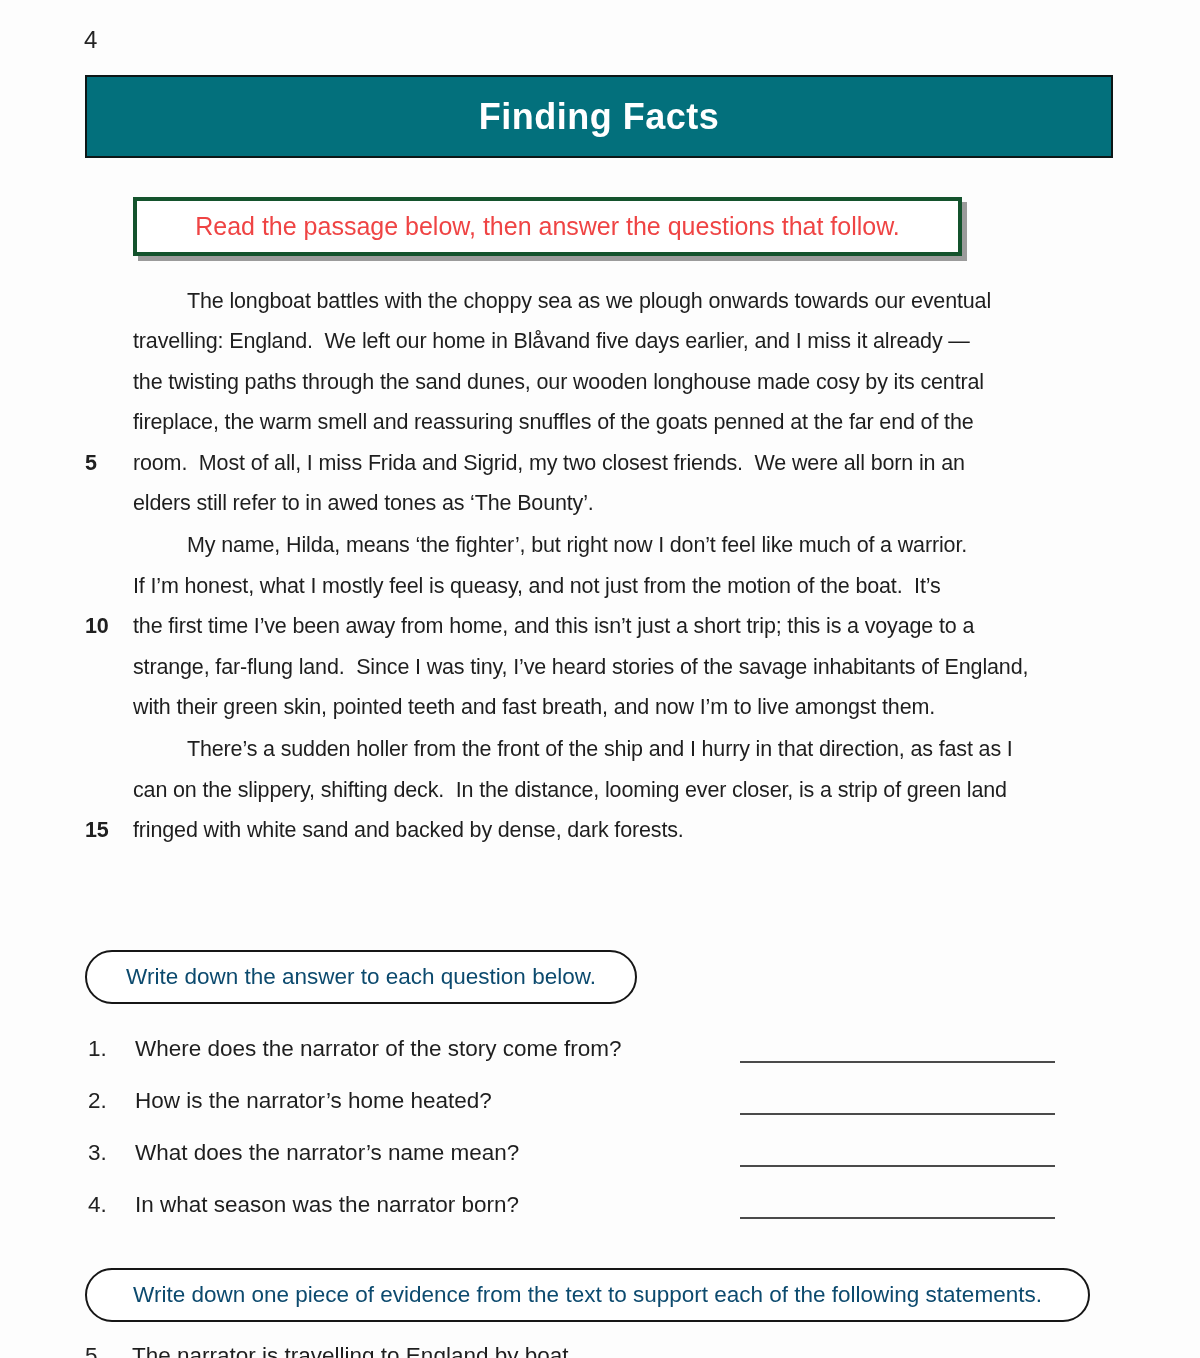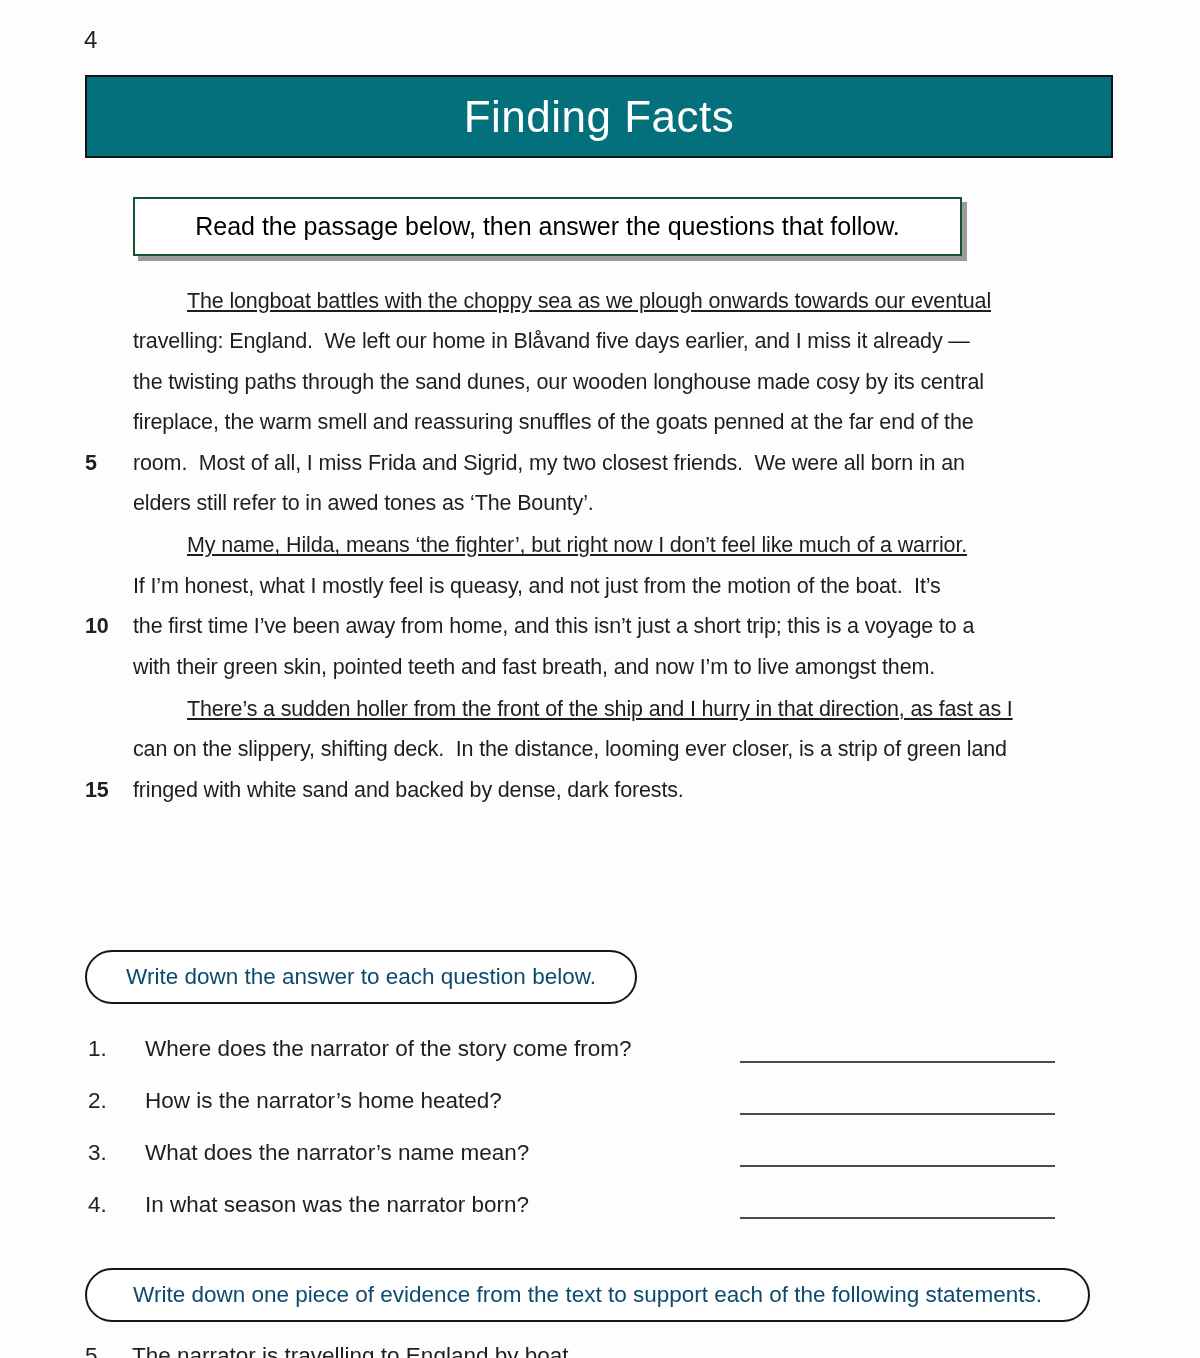--- a/index.html
+++ b/index.html
@@ -16,65 +16,65 @@
     font-size:24px; color:#242424;
   }
   .banner {
     position:absolute; left:85px; top:75px;
     width:1028px; height:83px;
     background:#03707c;
     border:2px solid #0d1717;
     display:flex; align-items:center; justify-content:center;
   }
   .banner-title {
-    color:#ffffff; font-size:44px; font-weight:normal; letter-spacing:0.5px;
+    color:#ffffff; font-size:36px; font-weight:bold; letter-spacing:0.5px;
   }
   .instruction-box {
     position:absolute; left:133px; top:197px;
     width:829px; height:59px;
     background:#ffffff;
-    border:2px solid #14532d;
+    border:4px solid #14532d;
     box-shadow:5px 5px 0 #9b9b9b;
     display:flex; align-items:center; justify-content:center;
-    font-size:25px; color:#000000;
+    font-size:25px; color:#ef4444;
   }
   .passage {
     position:absolute; left:85px; top:281px; width:1040px;
   }
   .pline {
     display:flex;
     line-height:40.4px;
     font-size:21.5px;
     letter-spacing:-0.15px;
     white-space:pre;
   }
   .pline.para-gap { margin-top:2px; }
   .lnum {
     width:48px; flex-shrink:0;
     font-weight:bold; color:#202020;
     white-space:normal;
   }
   .ltext { color:#1e1e1e; }
-  .ltext.indent { padding-left:54px;text-decoration:underline; }
+  .ltext.indent { padding-left:54px; }
   .round-box {
     position:absolute;
     background:#ffffff;
     border:2.5px solid #161616;
     border-radius:28px;
     display:flex; align-items:center; justify-content:center;
     font-size:22.5px; color:#0c4a6e;
   }
   .qbox { left:85px; top:950px; width:552px; height:54px; }
   .ebox { left:85px; top:1268px; width:1005px; height:54px; }
   .questions {
     position:absolute; left:85px; top:1028px; width:1010px;
   }
   .qrow { position:relative; height:52px; font-size:22.5px; }
   .qnum { position:absolute; left:3px; top:8px; color:#222; }
-  .qtext { position:absolute; left:60px; top:8px; color:#1e1e1e; }
+  .qtext { position:absolute; left:50px; top:8px; color:#1e1e1e; }
   .answer-line {
     position:absolute; left:655px; top:33px;
     width:315px; height:0;
     border-bottom:2px solid #4a4a4a;
   }
   .partial-row {
     position:absolute; left:85px; top:1343px;
     width:1010px;
     display:flex;
     font-size:22.5px;
@@ -98,20 +98,21 @@
 <div class="passage" id="passage-lines">
     <div class="pline"><span class="lnum"></span><span class="ltext indent">The longboat battles with the choppy sea as we plough onwards towards our eventual</span></div>
     <div class="pline"><span class="lnum"></span><span class="ltext">travelling: England.  We left our home in Blåvand five days earlier, and I miss it already —</span></div>
     <div class="pline"><span class="lnum"></span><span class="ltext">the twisting paths through the sand dunes, our wooden longhouse made cosy by its central</span></div>
     <div class="pline"><span class="lnum"></span><span class="ltext">fireplace, the warm smell and reassuring snuffles of the goats penned at the far end of the</span></div>
     <div class="pline"><span class="lnum">5</span><span class="ltext">room.  Most of all, I miss Frida and Sigrid, my two closest friends.  We were all born in an</span></div>
     <div class="pline"><span class="lnum"></span><span class="ltext">elders still refer to in awed tones as ‘The Bounty’.</span></div>
     <div class="pline para-gap"><span class="lnum"></span><span class="ltext indent">My name, Hilda, means ‘the fighter’, but right now I don’t feel like much of a warrior.</span></div>
     <div class="pline"><span class="lnum"></span><span class="ltext">If I’m honest, what I mostly feel is queasy, and not just from the motion of the boat.  It’s</span></div>
     <div class="pline"><span class="lnum">10</span><span class="ltext">the first time I’ve been away from home, and this isn’t just a short trip; this is a voyage to a</span></div>
+    <div class="pline"><span class="lnum"></span><span class="ltext">strange, far-flung land.  Since I was tiny, I’ve heard stories of the savage inhabitants of England,</span></div>
     <div class="pline"><span class="lnum"></span><span class="ltext">with their green skin, pointed teeth and fast breath, and now I’m to live amongst them.</span></div>
     <div class="pline para-gap"><span class="lnum"></span><span class="ltext indent">There’s a sudden holler from the front of the ship and I hurry in that direction, as fast as I</span></div>
     <div class="pline"><span class="lnum"></span><span class="ltext">can on the slippery, shifting deck.  In the distance, looming ever closer, is a strip of green land</span></div>
     <div class="pline"><span class="lnum">15</span><span class="ltext">fringed with white sand and backed by dense, dark forests.</span></div>
   </div>
 
 <div class="round-box qbox">
   <span>Write down the answer to each question below.</span>
 </div>
 

